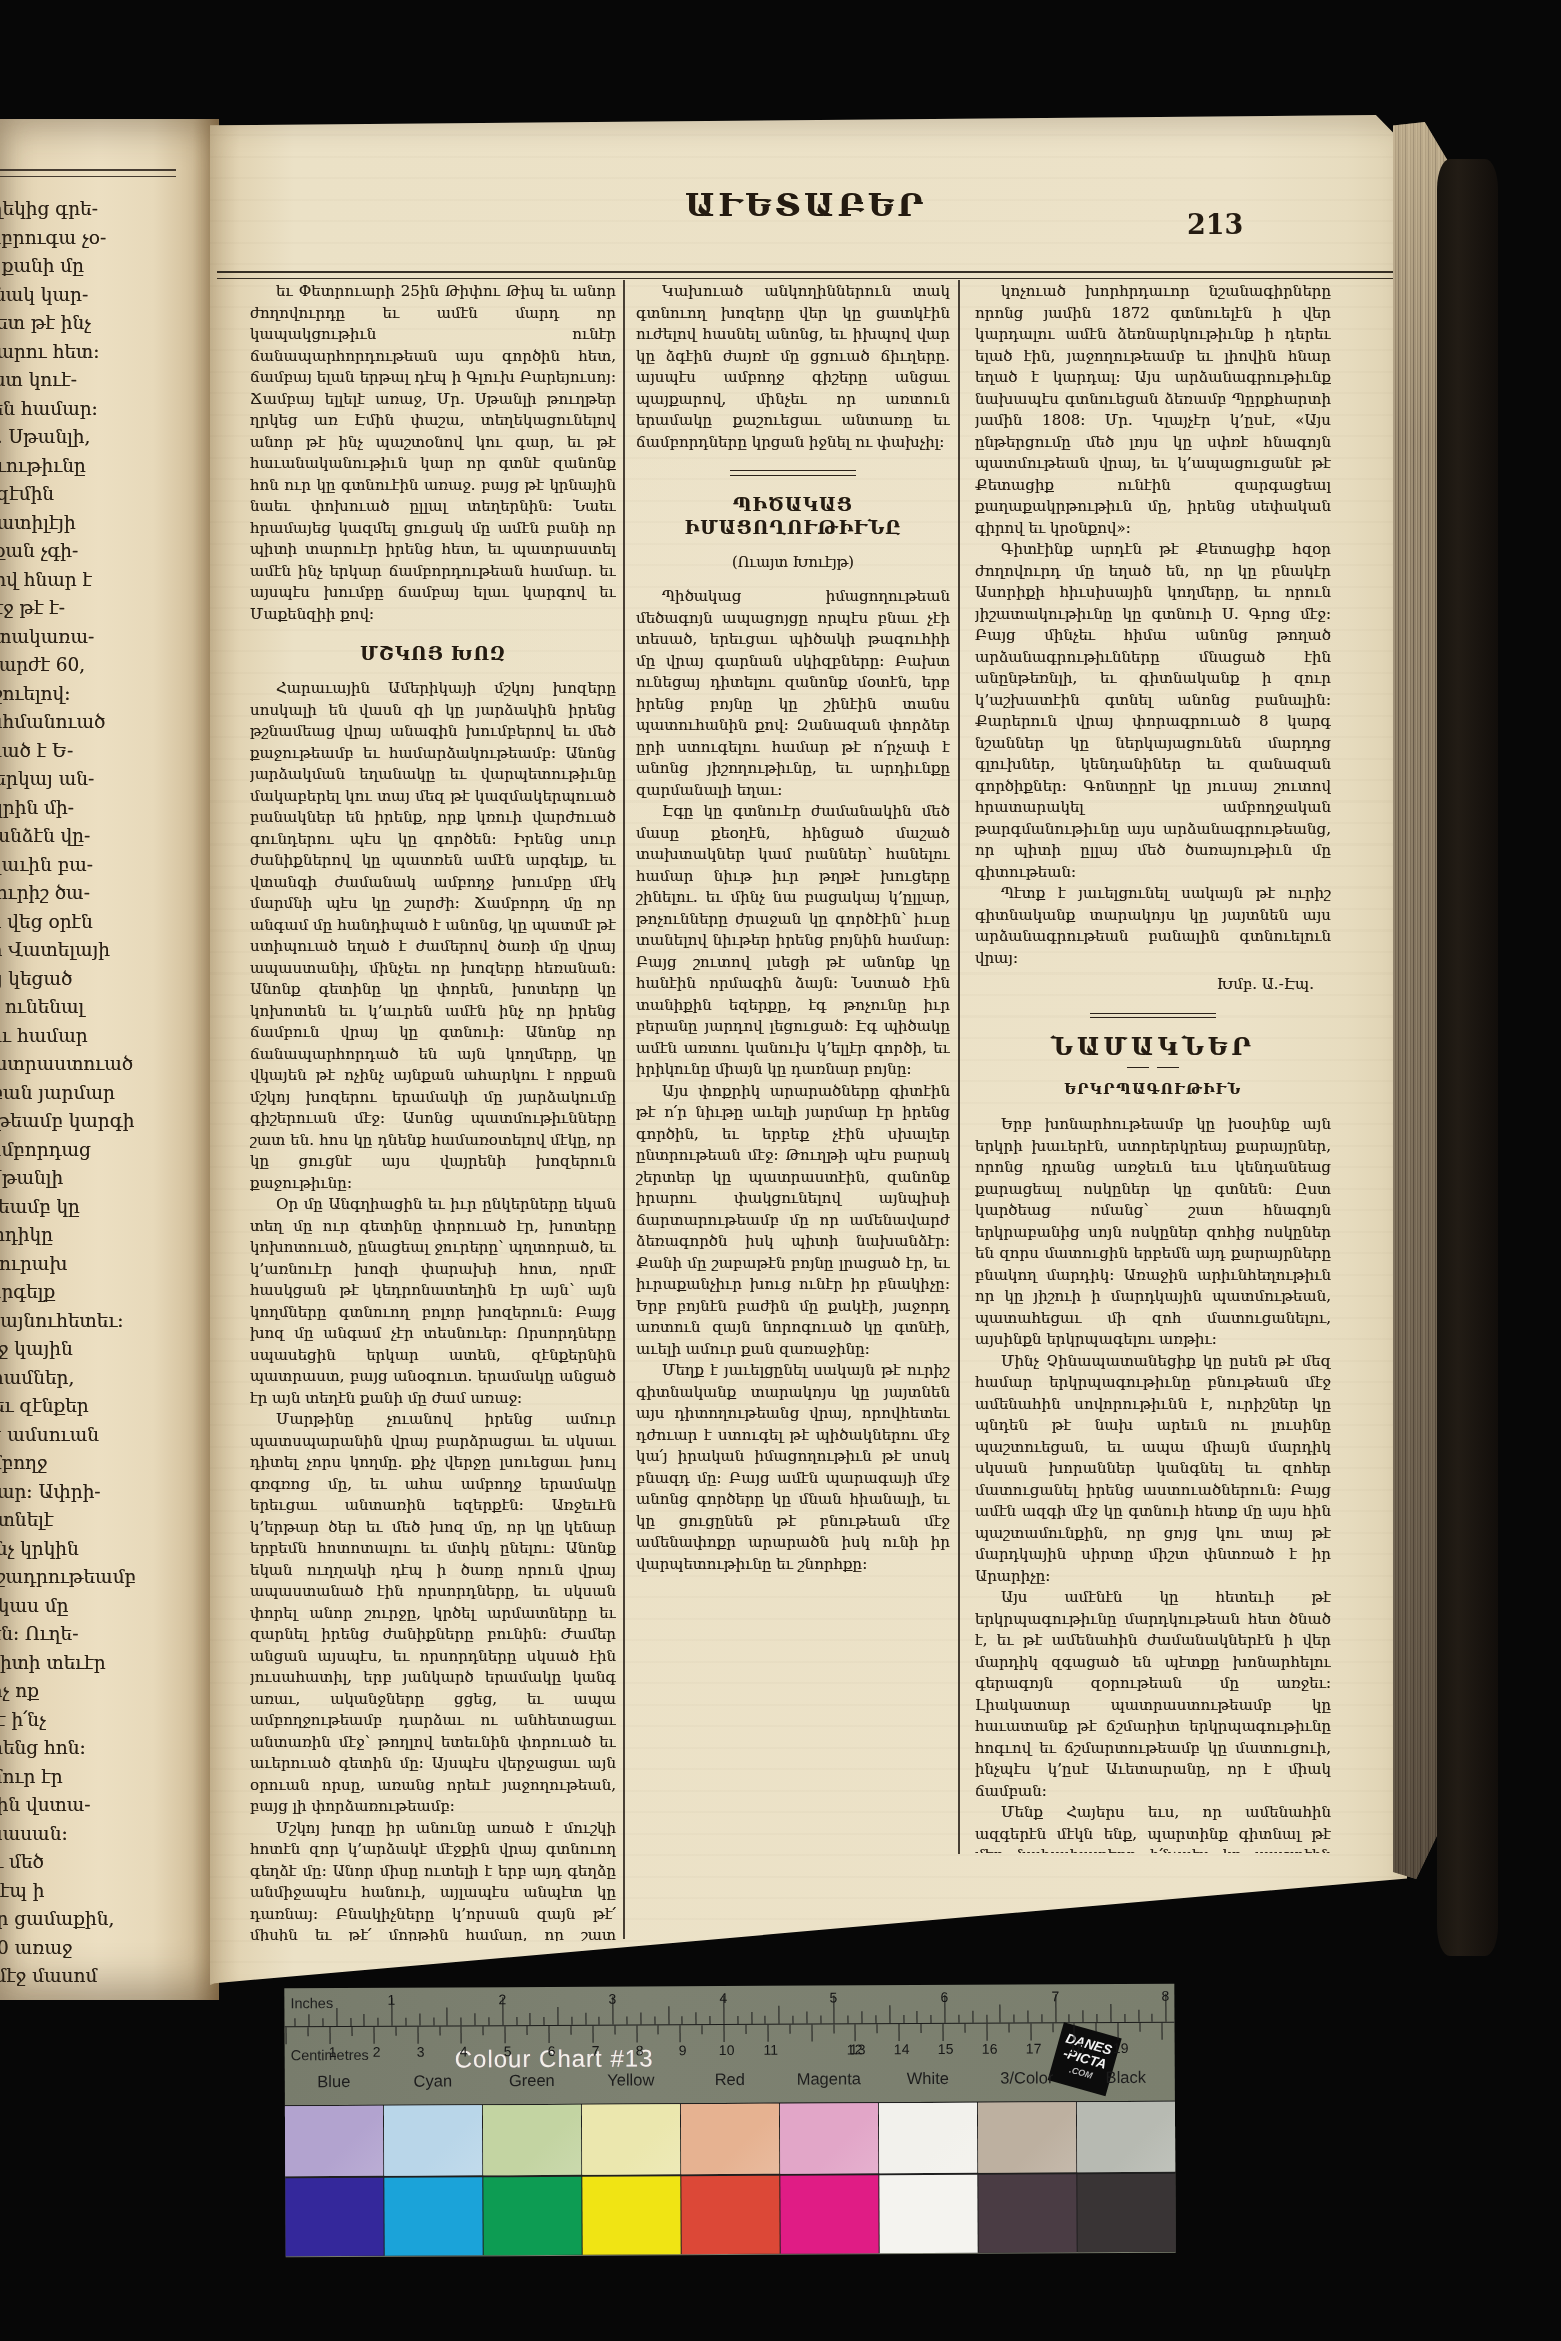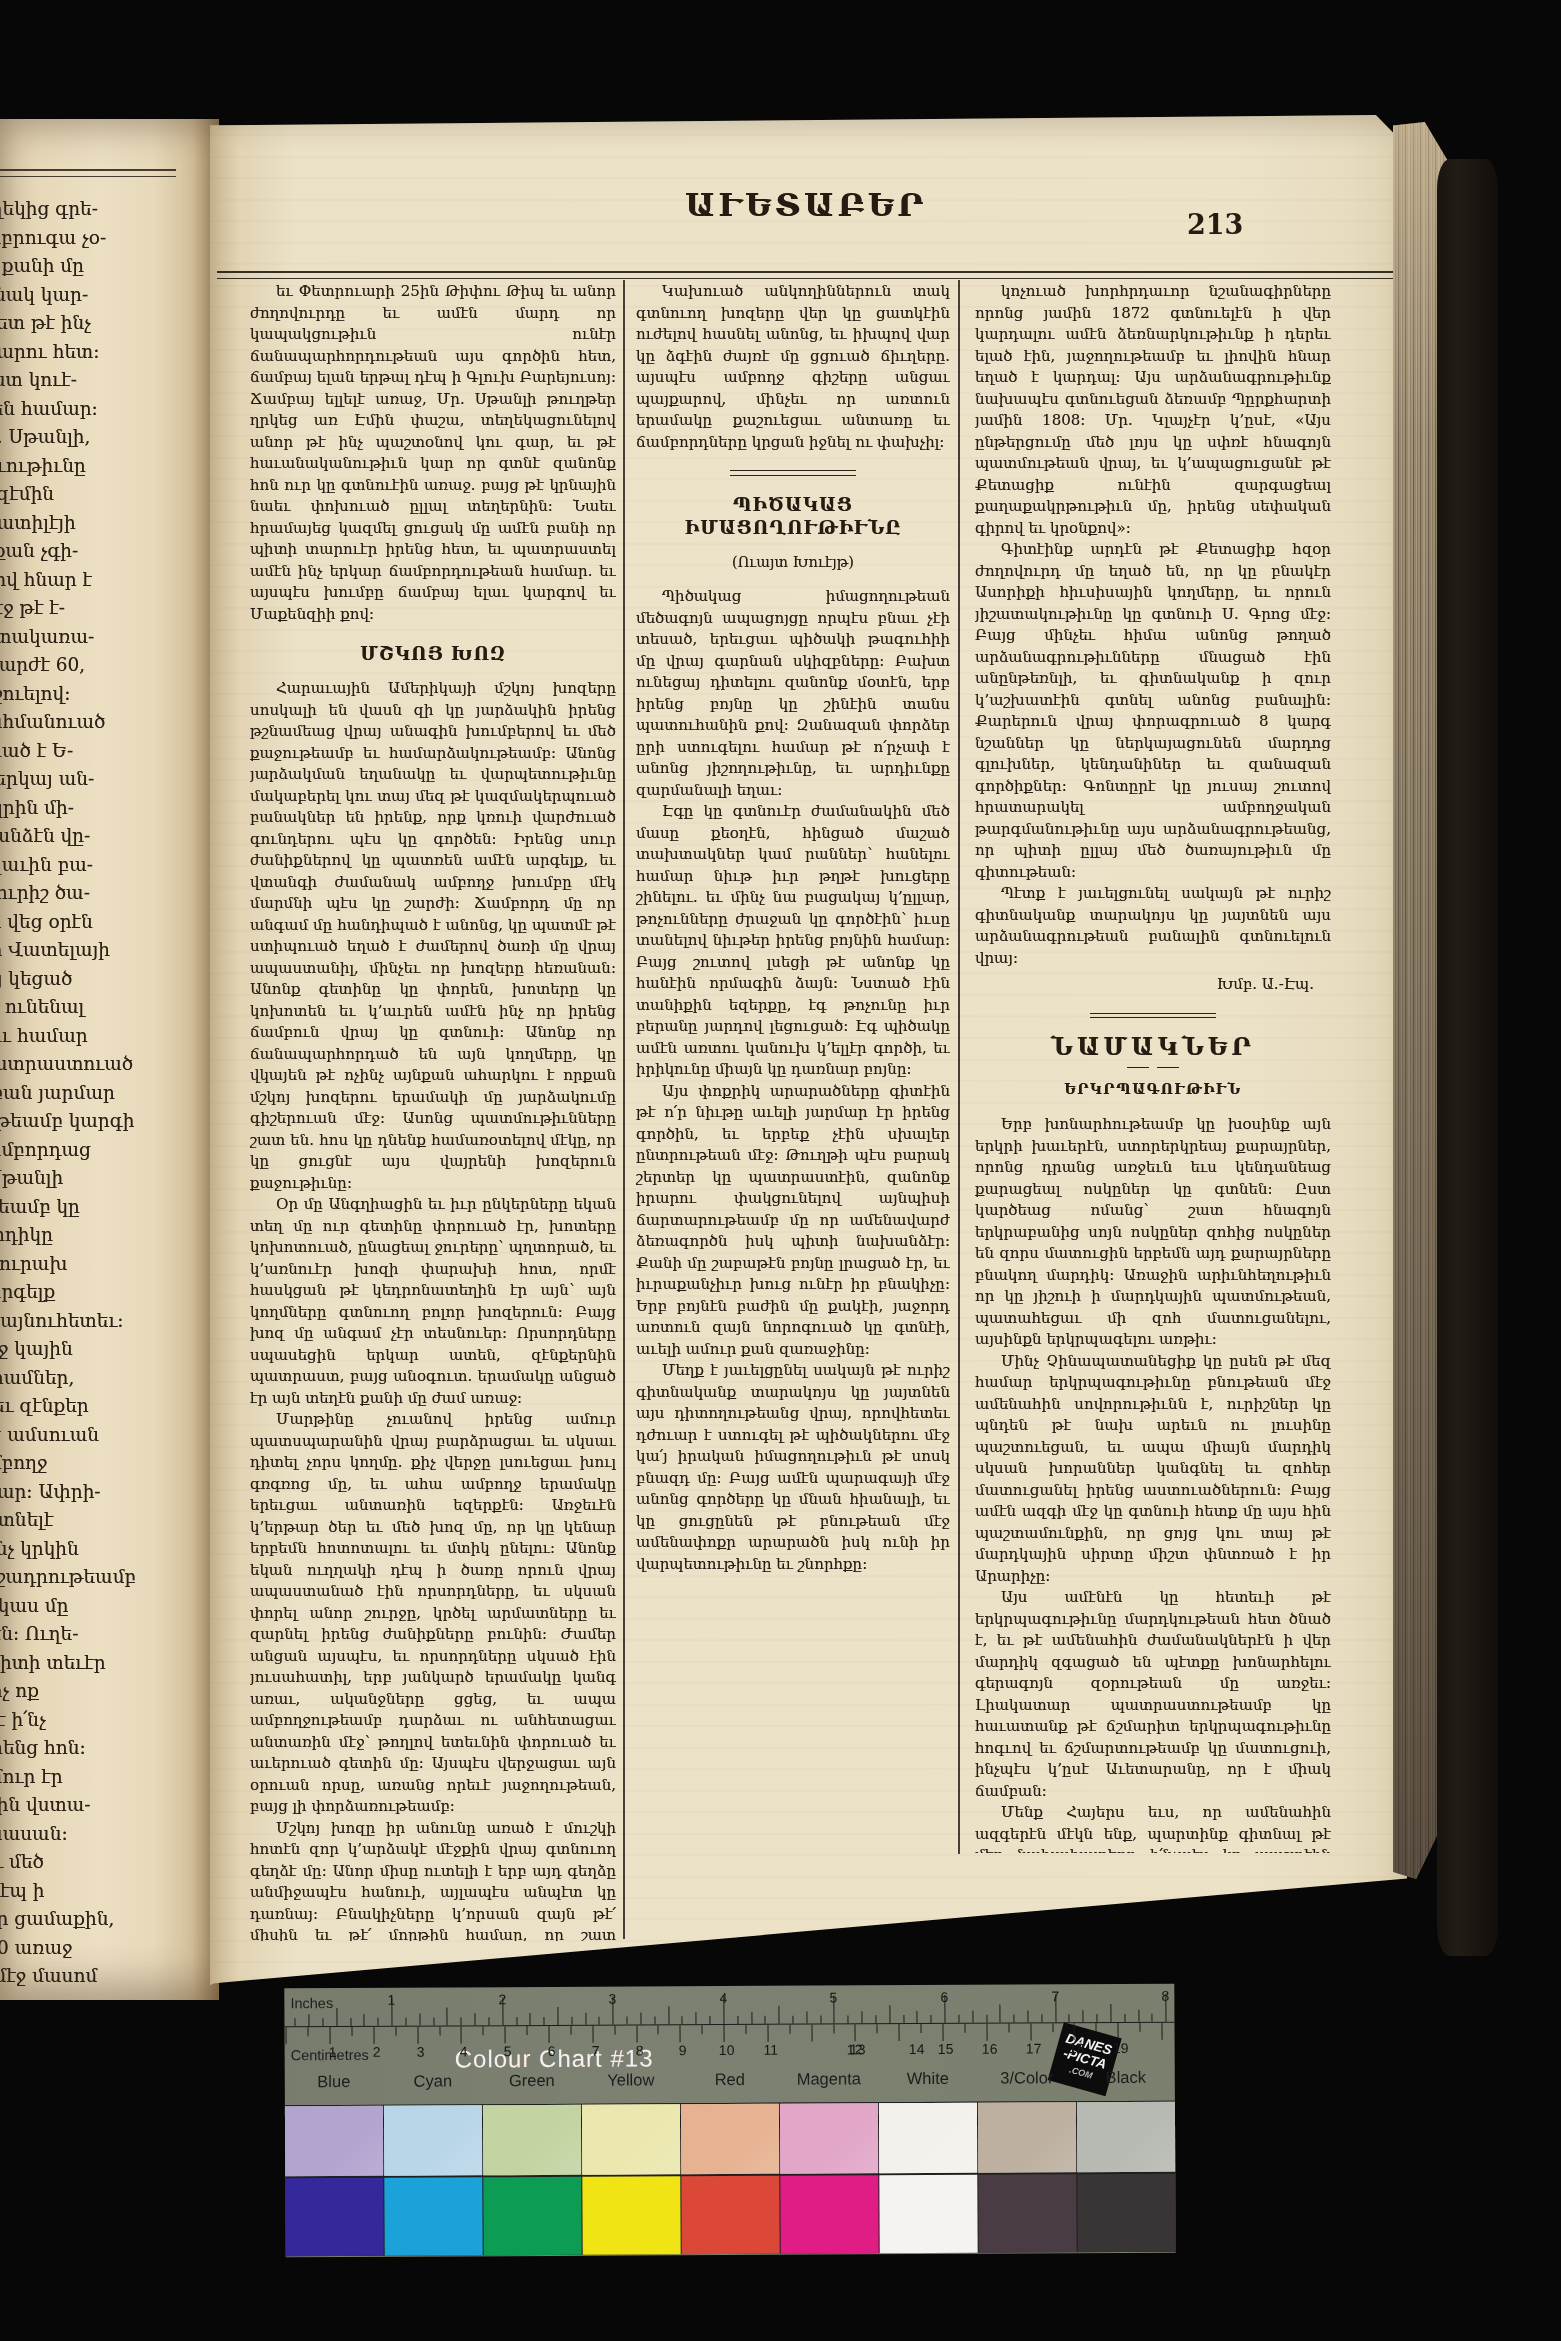--- a/index.html
+++ b/index.html
@@ -358,21 +358,21 @@
       <div class="rnum" style="left: 179px; top: 56px;">4</div>
       <div class="rnum" style="left: 223px; top: 56px;">5</div>
       <div class="rnum" style="left: 267px; top: 56px;">6</div>
       <div class="rnum" style="left: 311px; top: 56px;">7</div>
       <div class="rnum" style="left: 355px; top: 56px;">8</div>
       <div class="rnum" style="left: 398px; top: 56px;">9</div>
       <div class="rnum" style="left: 442px; top: 56px;">10</div>
       <div class="rnum" style="left: 486px; top: 56px;">11</div>
       <div class="rnum" style="left: 530px; top: 56px; margin-left: 40px;">12</div>
       <div class="rnum" style="left: 573px; top: 56px;">13</div>
-      <div class="rnum" style="left: 617px; top: 56px; margin-left: 15px;">14</div>
+      <div class="rnum" style="left: 617px; top: 56px;">14</div>
       <div class="rnum" style="left: 661px; top: 56px;">15</div>
       <div class="rnum" style="left: 705px; top: 56px; text-align: center;">16</div>
       <div class="rnum" style="left: 749px; top: 56px;">17</div>
       <div class="rnum" style="left: 792px; top: 56px; font-weight: bold;">18</div>
       <div class="rnum" style="left: 836px; top: 56px;">19</div>
       <div class="swatch-label" style="left: 49px;">Blue</div>
       <div class="swatch-label" style="left: 148px;">Cyan</div>
       <div class="swatch-label" style="left: 247px;">Green</div>
       <div class="swatch-label" style="left: 346px;">Yellow</div>
       <div class="swatch-label" style="left: 445px;">Red</div>

